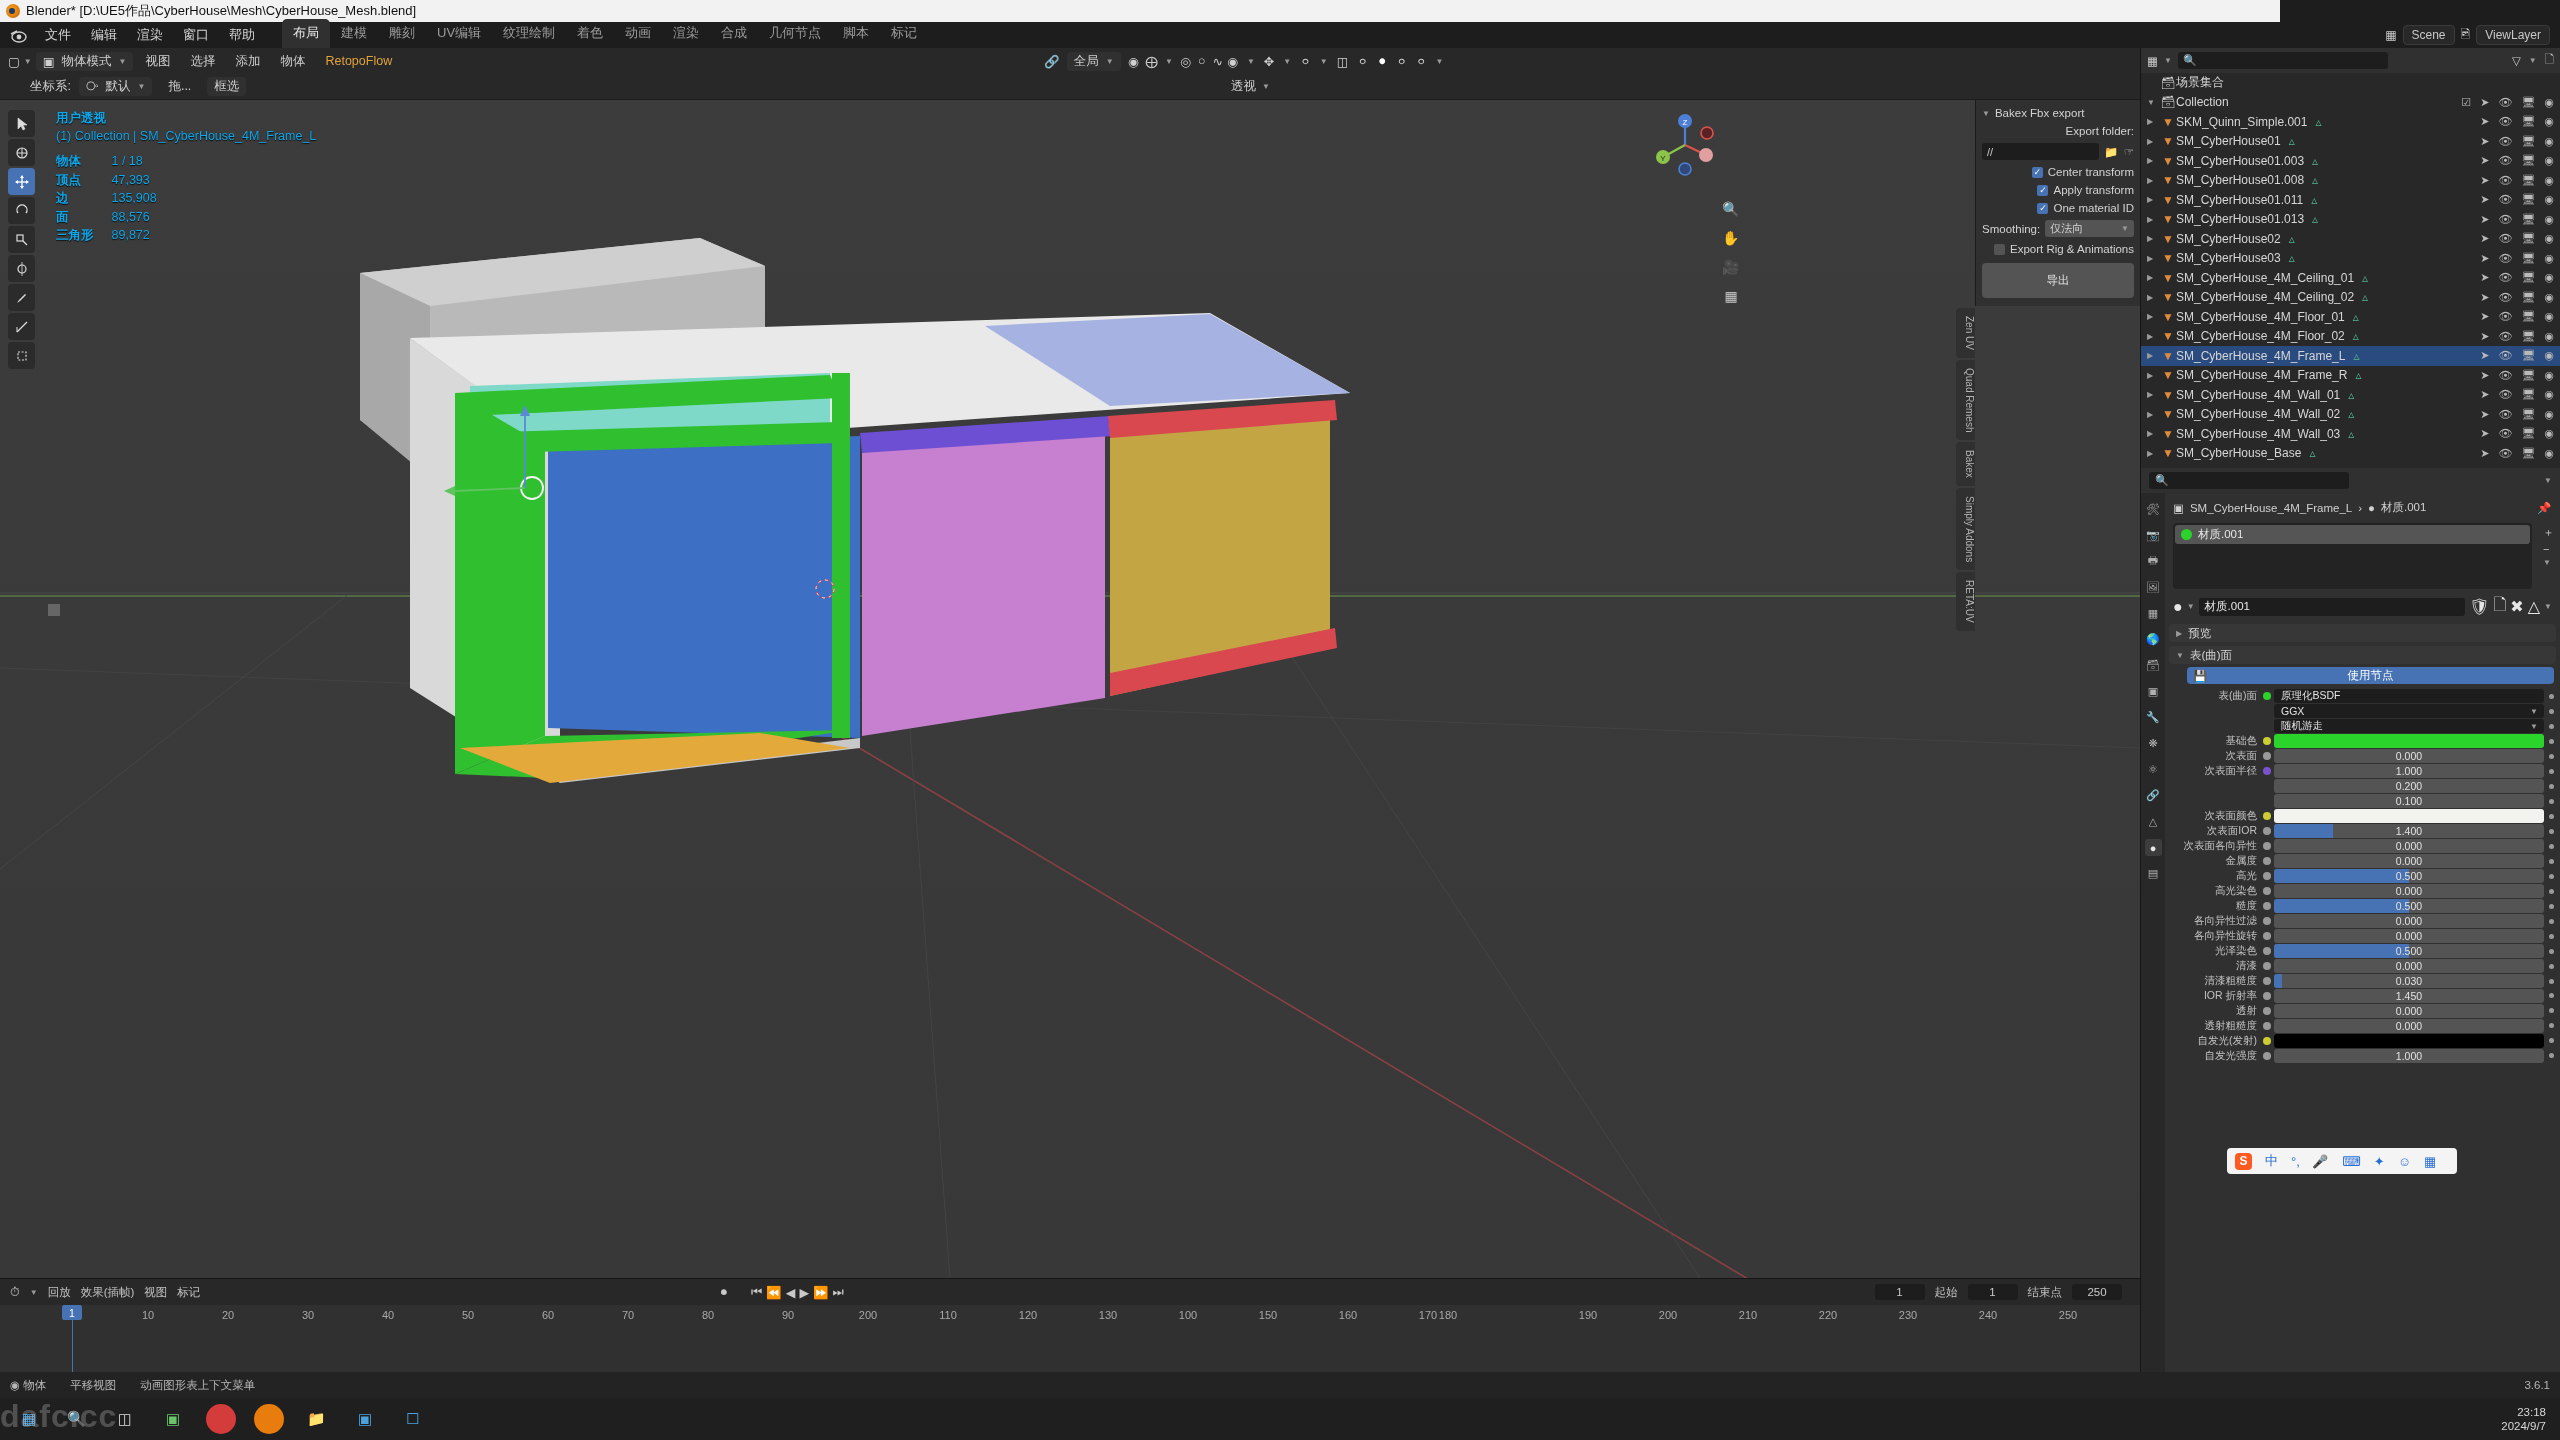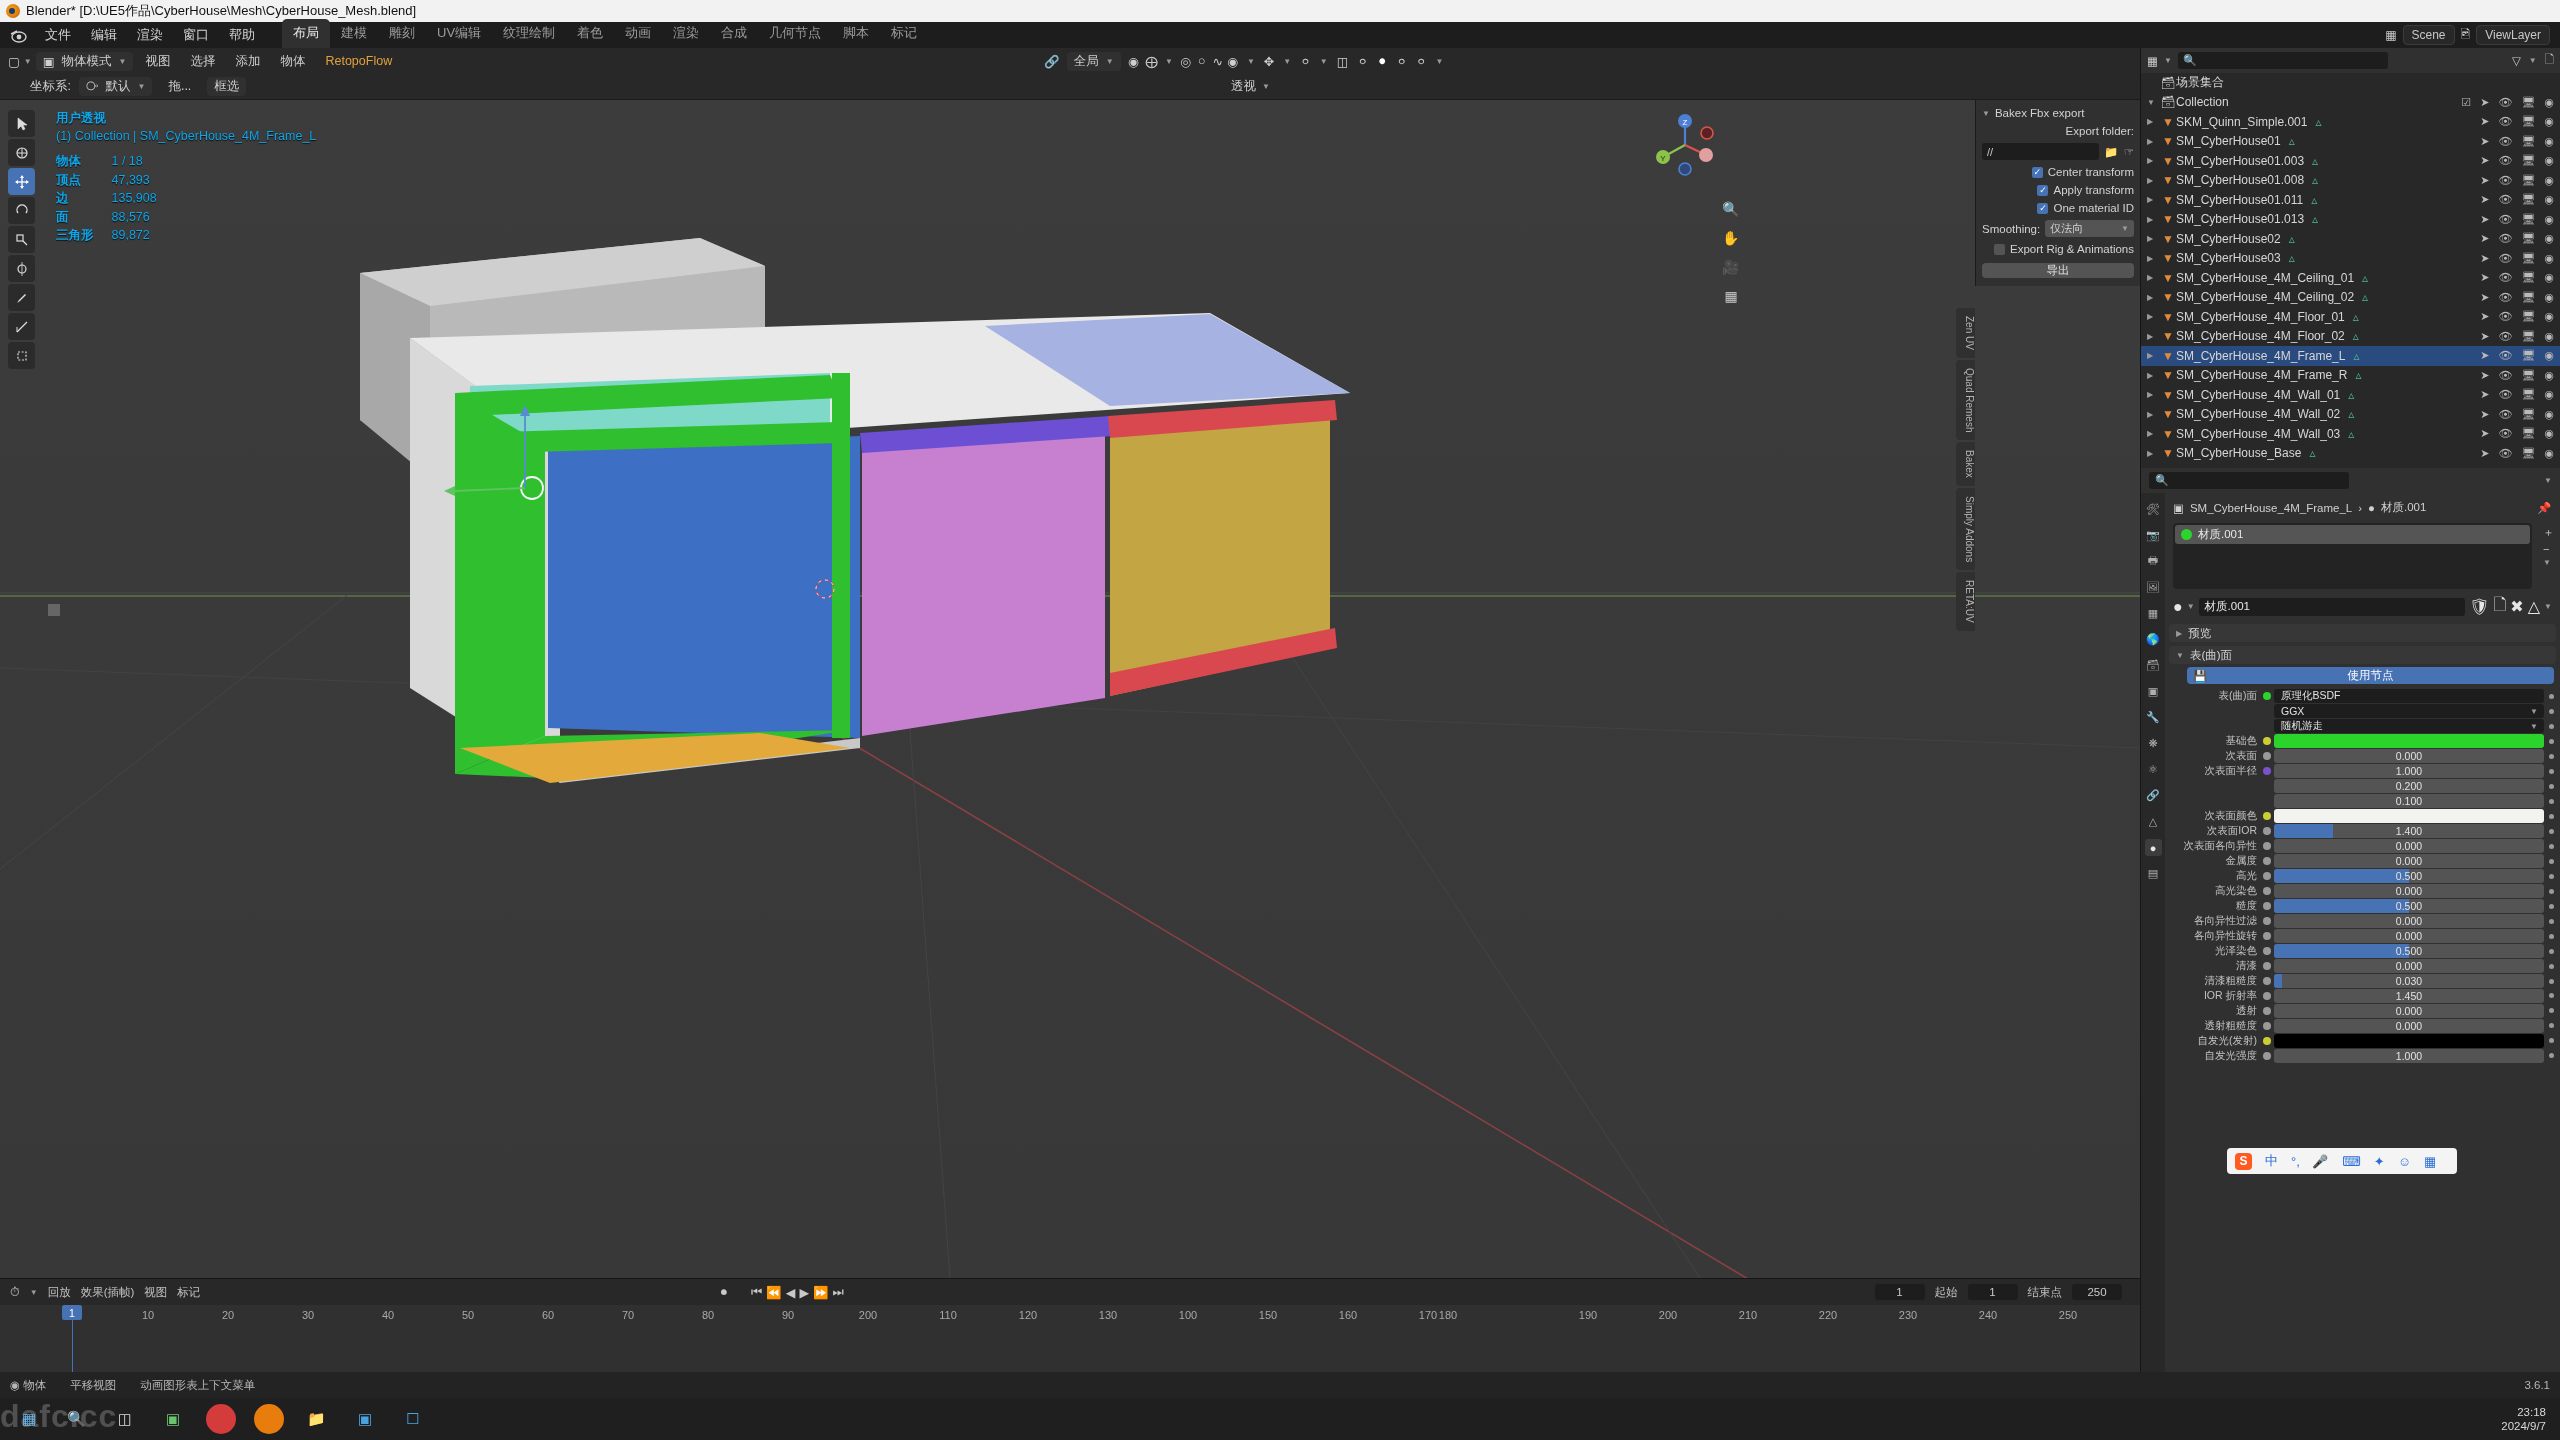--- a/index.html
+++ b/index.html
@@ -7,21 +7,21 @@
     width: 2560px; height: 1440px;
     background: #1d1d1d;
     font-family: "Liberation Sans", "DejaVu Sans", sans-serif;
     overflow: hidden;
     color: #e6e6e6;
   }
   body { position: relative; }
 
   
   #titlebar {
-    position: absolute; left: 0; top: 0; width: 2560px; height: 22px;
+    position: absolute; left: 0; top: 0; width: 2280px; height: 22px;
     background: #f2f2f2; color: #111; display: flex; align-items: center;
     font-size: 13px; padding-left: 6px; gap: 6px;
   }
   #titlebar .blenderlogo {
     width: 14px; height: 14px; border-radius: 50%;
     background: radial-gradient(circle at 40% 40%, #f5a623 0%, #e07b0b 60%, #8a4a00 100%);
     position: relative;
   }
   #titlebar .blenderlogo::after {
     content: ""; position: absolute; left: 3px; top: 4px; width: 6px; height: 6px;
@@ -111,21 +111,21 @@
     padding: 0 5px; font-size: 11px; color: #c9c9c9;
   }
   .cbx { width: 11px; height: 11px; border-radius: 2px; background: #4772b3; color: #fff;
          display: flex; align-items: center; justify-content: center; font-size: 9px; flex: none;}
   .cbx.off { background: #545454; }
   #npanel .drop {
     background: #545454; border-radius: 3px; height: 17px; display: flex; align-items: center;
     justify-content: space-between; padding: 0 5px; font-size: 11px; flex: 1;
   }
   #npanel .bigbtn {
-    margin: 5px 6px 0; background: #545454; border-radius: 4px; height: 15px;
+    margin: 5px 6px 0; background: #545454; border-radius: 4px; height: 35px;
     display: flex; align-items: center; justify-content: center; font-size: 11.5px; color: #e2e2e2;
   }
   .vp-side-tabs {
     position: absolute; right: 165px; top: 70px; width: 19px; z-index: 5;
     display: flex; flex-direction: column; gap: 2px;
   }
   .vp-side-tab {
     width: 19px; padding: 8px 0; background: #303030; color: #b4b4b4; font-size: 10px;
     writing-mode: vertical-rl; text-align: center; border-radius: 4px 0 0 4px;
   }

